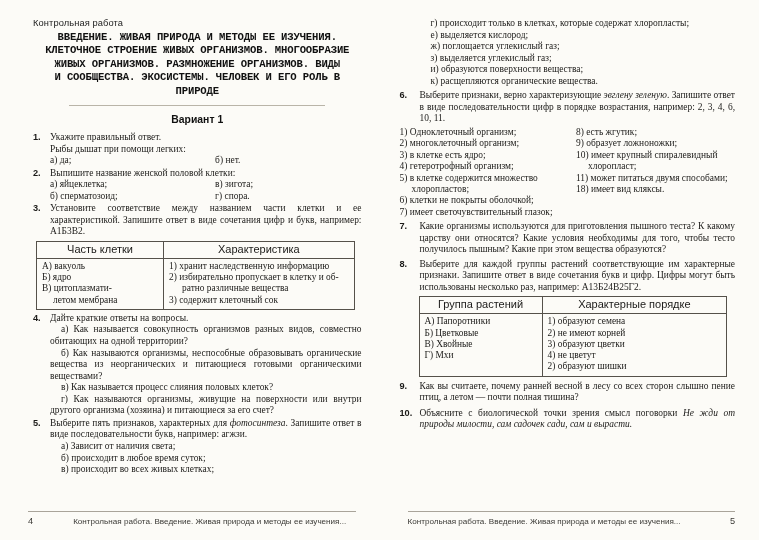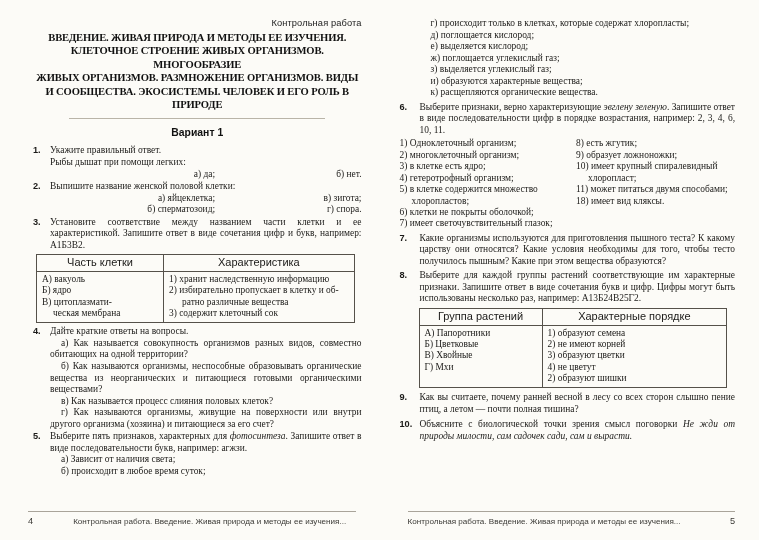--- a/index.html
+++ b/index.html
@@ -26,30 +26,30 @@
     width: 379.5px;
     height: 540px;
     box-sizing: border-box;
     background: #fcfbf7;
   }
   .page-left  { padding: 18px 18px 0 33px; }
   .page-right { padding: 18px 24px 0 20px; }
 
   
   .kr-label {
-    text-align: right;
+    text-align: left;
     font-family: "Liberation Sans", sans-serif;
     font-size: 9.3px;
     letter-spacing: .1px;
     color: #222;
     margin: 0 0 3px 0;
   }
   .kr-title {
     text-align: center;
-    font-family: Liberation Serif, serif;
+    font-family: Liberation Mono, monospace;
     font-weight: bold;
     font-size: 10.6px;
     line-height: 13.4px;
     color: #111;
     margin: 0;
     letter-spacing: -0.15px;
   }
   .title-rule {
     width: 78%;
     height: 1px;
@@ -88,21 +88,20 @@
     text-justify: inter-word;
     margin: 0;
   }
   .q-line { margin: 0; }
   .indent { text-indent: 11px; }
 
   
   .opts2 {
     display: flex;
     margin: 0;
-    text-align: right;
   }
   .opts2 > div { flex: 1 1 50%; }
   .opts2 > div.narrow { flex: 0 0 53%; }
 
   
   .optgrid {
     display: flex;
     gap: 2px;
     font-size: 9.45px;
     line-height: 11.4px;
@@ -227,21 +226,21 @@
           <th>Характеристика</th>
         </tr>
       </thead>
       <tbody>
         <tr>
           <td class="tbl-left">
             <ul>
               <li>А) вакуоль</li>
               <li>Б) ядро</li>
               <li>В) цитоплазмати-</li>
-              <li style="padding-left:11px">ческая мембрана</li>
+              <li style="padding-left:11px">летом мембрана</li>
             </ul>
           </td>
           <td>
             <ul>
               <li>
                   <span class="hang">1)  хранит наследственную информацию</span>
                 </li>
               <li>
                   <span class="hang">2)  избирательно пропускает в клетку и об-</span>
                 </li>
@@ -265,41 +264,41 @@
         <div class="q-stem indent">г) Как называются организмы, живущие на поверхности или внутри другого организма (хозяина) и питающиеся за его счет?</div>
       </div>
     </div>
 
     <div class="q">
       <div class="q-num">5.</div>
       <div class="q-body">
         <div class="q-stem"><span>Выберите пять признаков, характерных для </span><em>фотосинтеза</em><span>. Запишите ответ в виде последовательности букв, например: агжзи.</span></div>
         <div class="q-line indent">а) Зависит от наличия света;</div>
         <div class="q-line indent">б) происходит в любое время суток;</div>
+        <div class="q-line indent">в) происходит во всех живых клетках;</div>
       </div>
     </div>
 
     <div class="footer footer-left">
       <div class="rule"></div>
       <div class="pnum">4</div>
       <div class="ftext">Контрольная работа. Введение. Живая природа и методы ее изучения...</div>
     </div>
   </div>
 
   <div class="page page-right">
 
     <div class="q">
       <div class="q-num wide"></div>
       <div class="q-body">
         <div class="q-line indent">г) происходит только в клетках, которые содержат хлоропласты;</div>
-        <div class="q-line indent">д) поглощается кислород;</div>
         <div class="q-line indent">е) выделяется кислород;</div>
         <div class="q-line indent">ж) поглощается углекислый газ;</div>
         <div class="q-line indent">з) выделяется углекислый газ;</div>
-        <div class="q-line indent">и) образуются характерные вещества;</div>
+        <div class="q-line indent">и) образуются поверхности вещества;</div>
         <div class="q-line indent">к) расщепляются органические вещества.</div>
       </div>
     </div>
 
     <div class="q" style="margin-top:3px">
       <div class="q-num wide">6.</div>
       <div class="q-body">
         <div class="q-stem"><span>Выберите признаки, верно характеризующие </span><em>эвглену зеленую</em><span>. Запишите ответ в виде последовательности цифр в порядке возрастания, например: 2, 3, 4, 6, 10, 11.</span></div>
       </div>
     </div>

